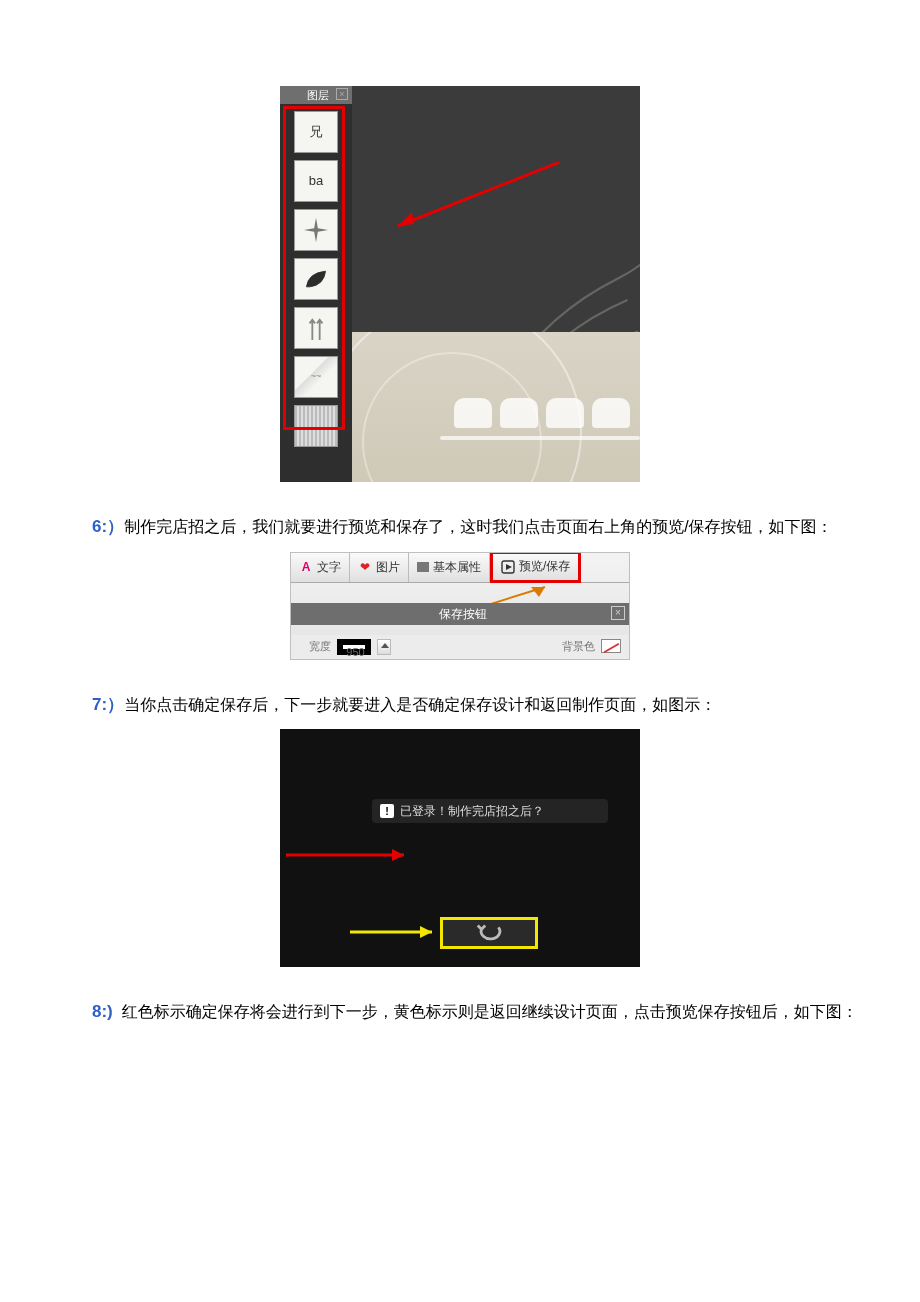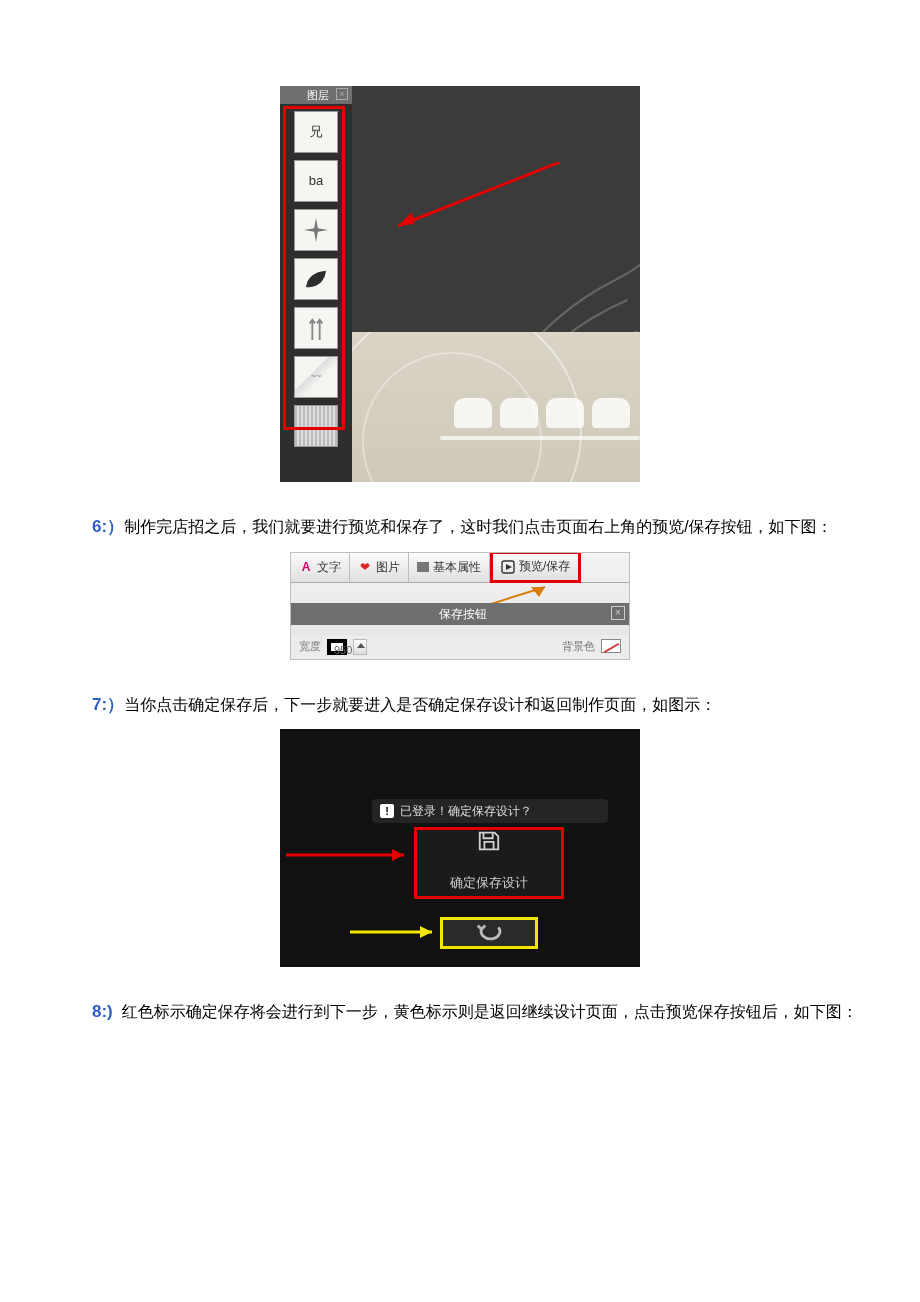--- a/index.html
+++ b/index.html
@@ -34,22 +34,22 @@
   .fig1 .phoenix path{fill:none;stroke:#e8e4d6;stroke-width:2}
 
   
   .fig2{display:inline-block;width:340px;height:108px;border:1px solid #bfbfbf;position:relative;background:linear-gradient(#f3f3f3,#e3e3e3);overflow:hidden}
   .fig2 .tabs{display:flex;height:30px;border-bottom:1px solid #aaa}
   .fig2 .tab{flex:0 0 auto;padding:0 8px;display:flex;align-items:center;gap:4px;font-size:12px;color:#333;border-right:1px solid #bcbcbc;background:linear-gradient(#fafafa,#e0e0e0)}
   .fig2 .tab .ic{display:inline-flex;width:14px;height:14px;align-items:center;justify-content:center}
   .fig2 .tab-last{border:3px solid #e40000;margin:-2px 2px 0 0;height:32px}
   .fig2 .propbar{height:22px;background:#6e6e6e;color:#fff;font-size:12px;line-height:22px;padding-left:6px;position:relative;margin-top:20px}
   .fig2 .propbar .x{position:absolute;right:4px;top:3px;width:14px;height:14px;border:1px solid #ccc;color:#ccc;font-size:10px;text-align:center;line-height:12px}
-  .fig2 .below{position:absolute;bottom:0;left:0;right:0;height:24px;background:#ececec;font-size:11px;color:#777;display:flex;align-items:center;padding:0 8px;gap:6px}
-  .fig2 .below .val{display:inline-block;width:20px;height:16px;background:#fff;border:4px solid #000000;line-height:14px;padding-left:3px;color:#666}
+  .fig2 .below{position:absolute;bottom:0;left:0;right:0;height:24px;background:#ececec;font-size:11px;color:#777;display:flex;align-items:center;padding:0 18px;gap:6px}
+  .fig2 .below .val{display:inline-block;width:34px;height:16px;background:#fff;border:6px solid #000000;line-height:14px;padding-left:3px;color:#666}
   .fig2 .below .spin{display:inline-block;width:14px;height:16px;border:1px solid #bbb;background:linear-gradient(#fff,#ddd);position:relative}
   .fig2 .below .spin::before{content:"";position:absolute;left:3px;top:3px;border-left:4px solid transparent;border-right:4px solid transparent;border-bottom:5px solid #555}
   .fig2 .below .swatch{position:absolute;right:8px;top:4px;width:20px;height:14px;background:#fff;border:1px solid #888}
   .fig2 .below .swatch::after{content:"";position:absolute;left:1px;top:7px;width:17px;height:0;border-top:2px solid #d33;transform:rotate(-30deg)}
   .fig2 .arrow2{position:absolute;left:158px;top:30px;width:120px;height:36px}
   .fig2 .arrow2 line{stroke:#d87b00;stroke-width:2}
   .fig2 .arrow2 polygon{fill:#d87b00}
 
   
   .fig3{display:inline-block;width:360px;height:238px;background:#111;position:relative}
@@ -172,29 +172,21 @@
 </div>
 
 <p class="para">
   <span class="step-num">7:）</span><span>当你点击确定保存后，下一步就要进入是否确定保存设计和返回制作页面，如图示：</span>
 </p>
 
 <div class="fig-wrap">
   <div class="fig3">
     <div class="banner">
       <span class="bico">!</span>
-      <span>已登录！确定保存设计？</span>
-    </div>
-    <div class="save-box">
-      <span class="disk">
-        <svg viewBox="0 0 28 26">
-            <path d="M4 4 H20 L24 8 V22 H4 Z M8 4 V10 H18 V4 M9 14 H19 V22 H9 Z"></path>
-          </svg>
-      </span>
-      <span>确定保存设计</span>
+      <span>已登录！制作完店招之后？</span>
     </div>
     <div class="back-box">
       <svg viewBox="0 0 32 20">
           <path d="M26 4 A10 8 0 1 1 8 6 M8 6 L4 2 M8 6 L12 2"></path>
         </svg>
     </div>
     <svg class="ar ar-red">
       <line x1="0" y1="10" x2="118" y2="10"></line>
         <polygon points="118,10 106,4 106,16"></polygon>
     </svg>

